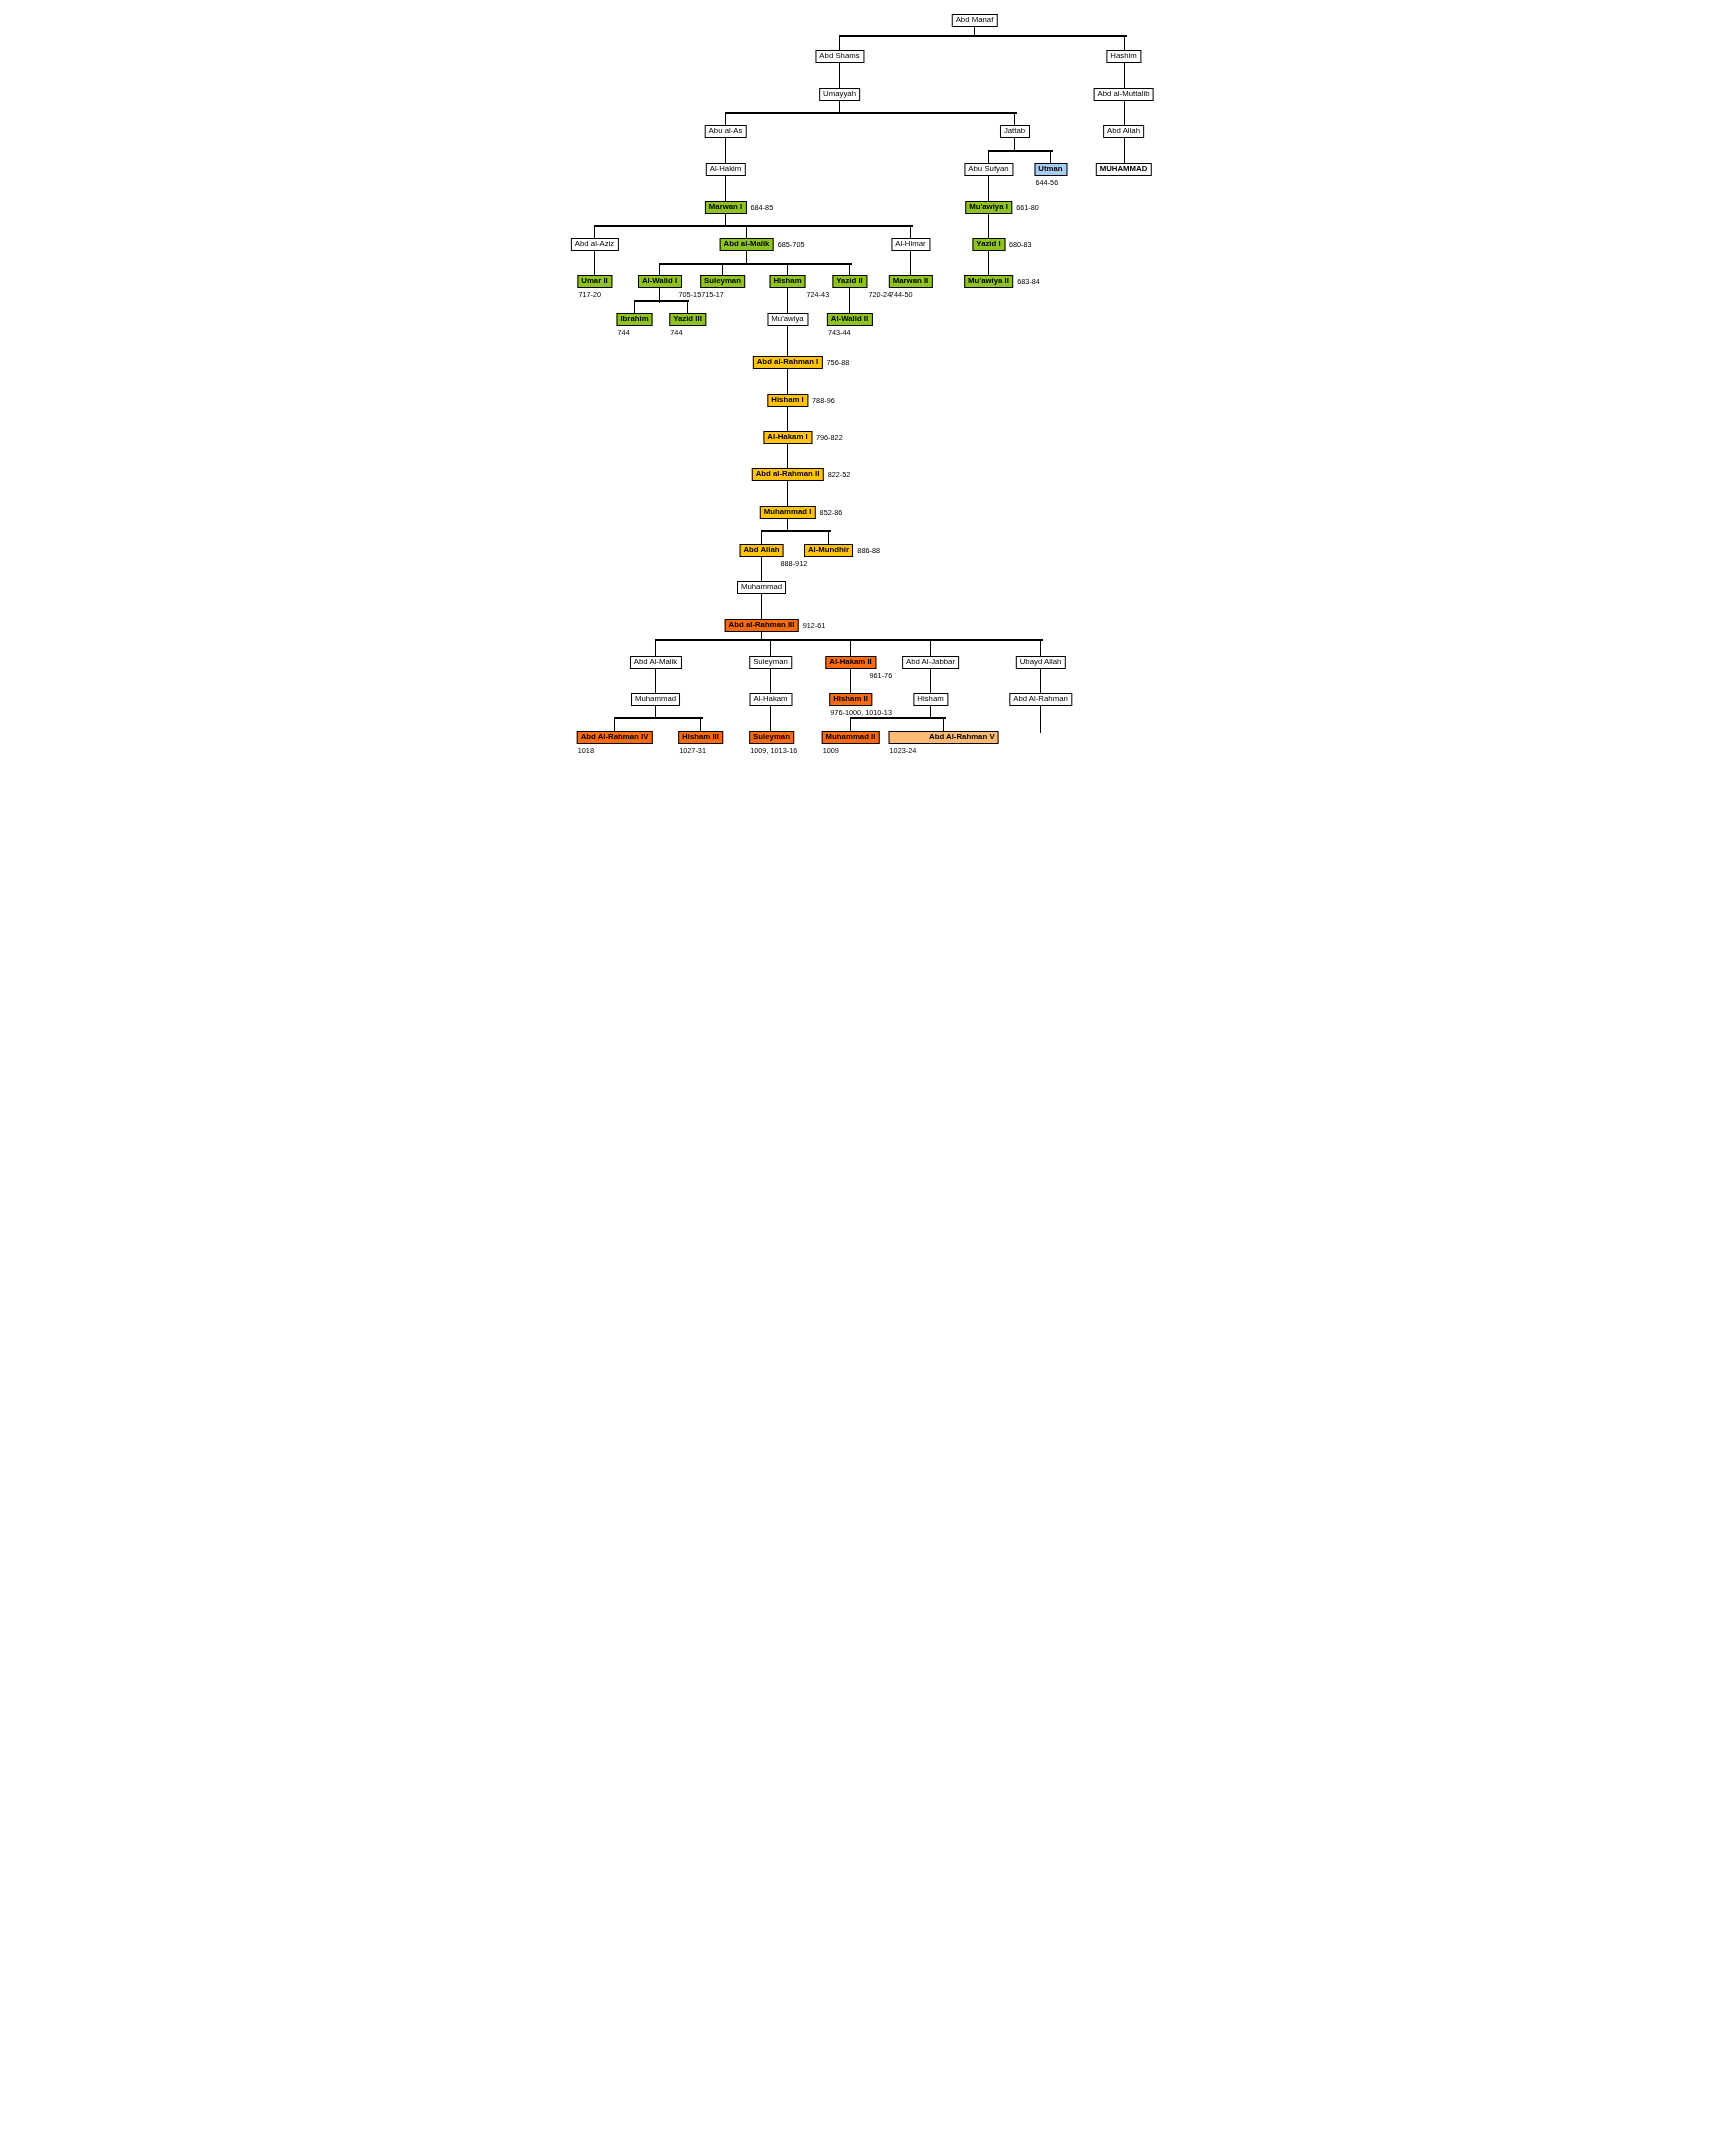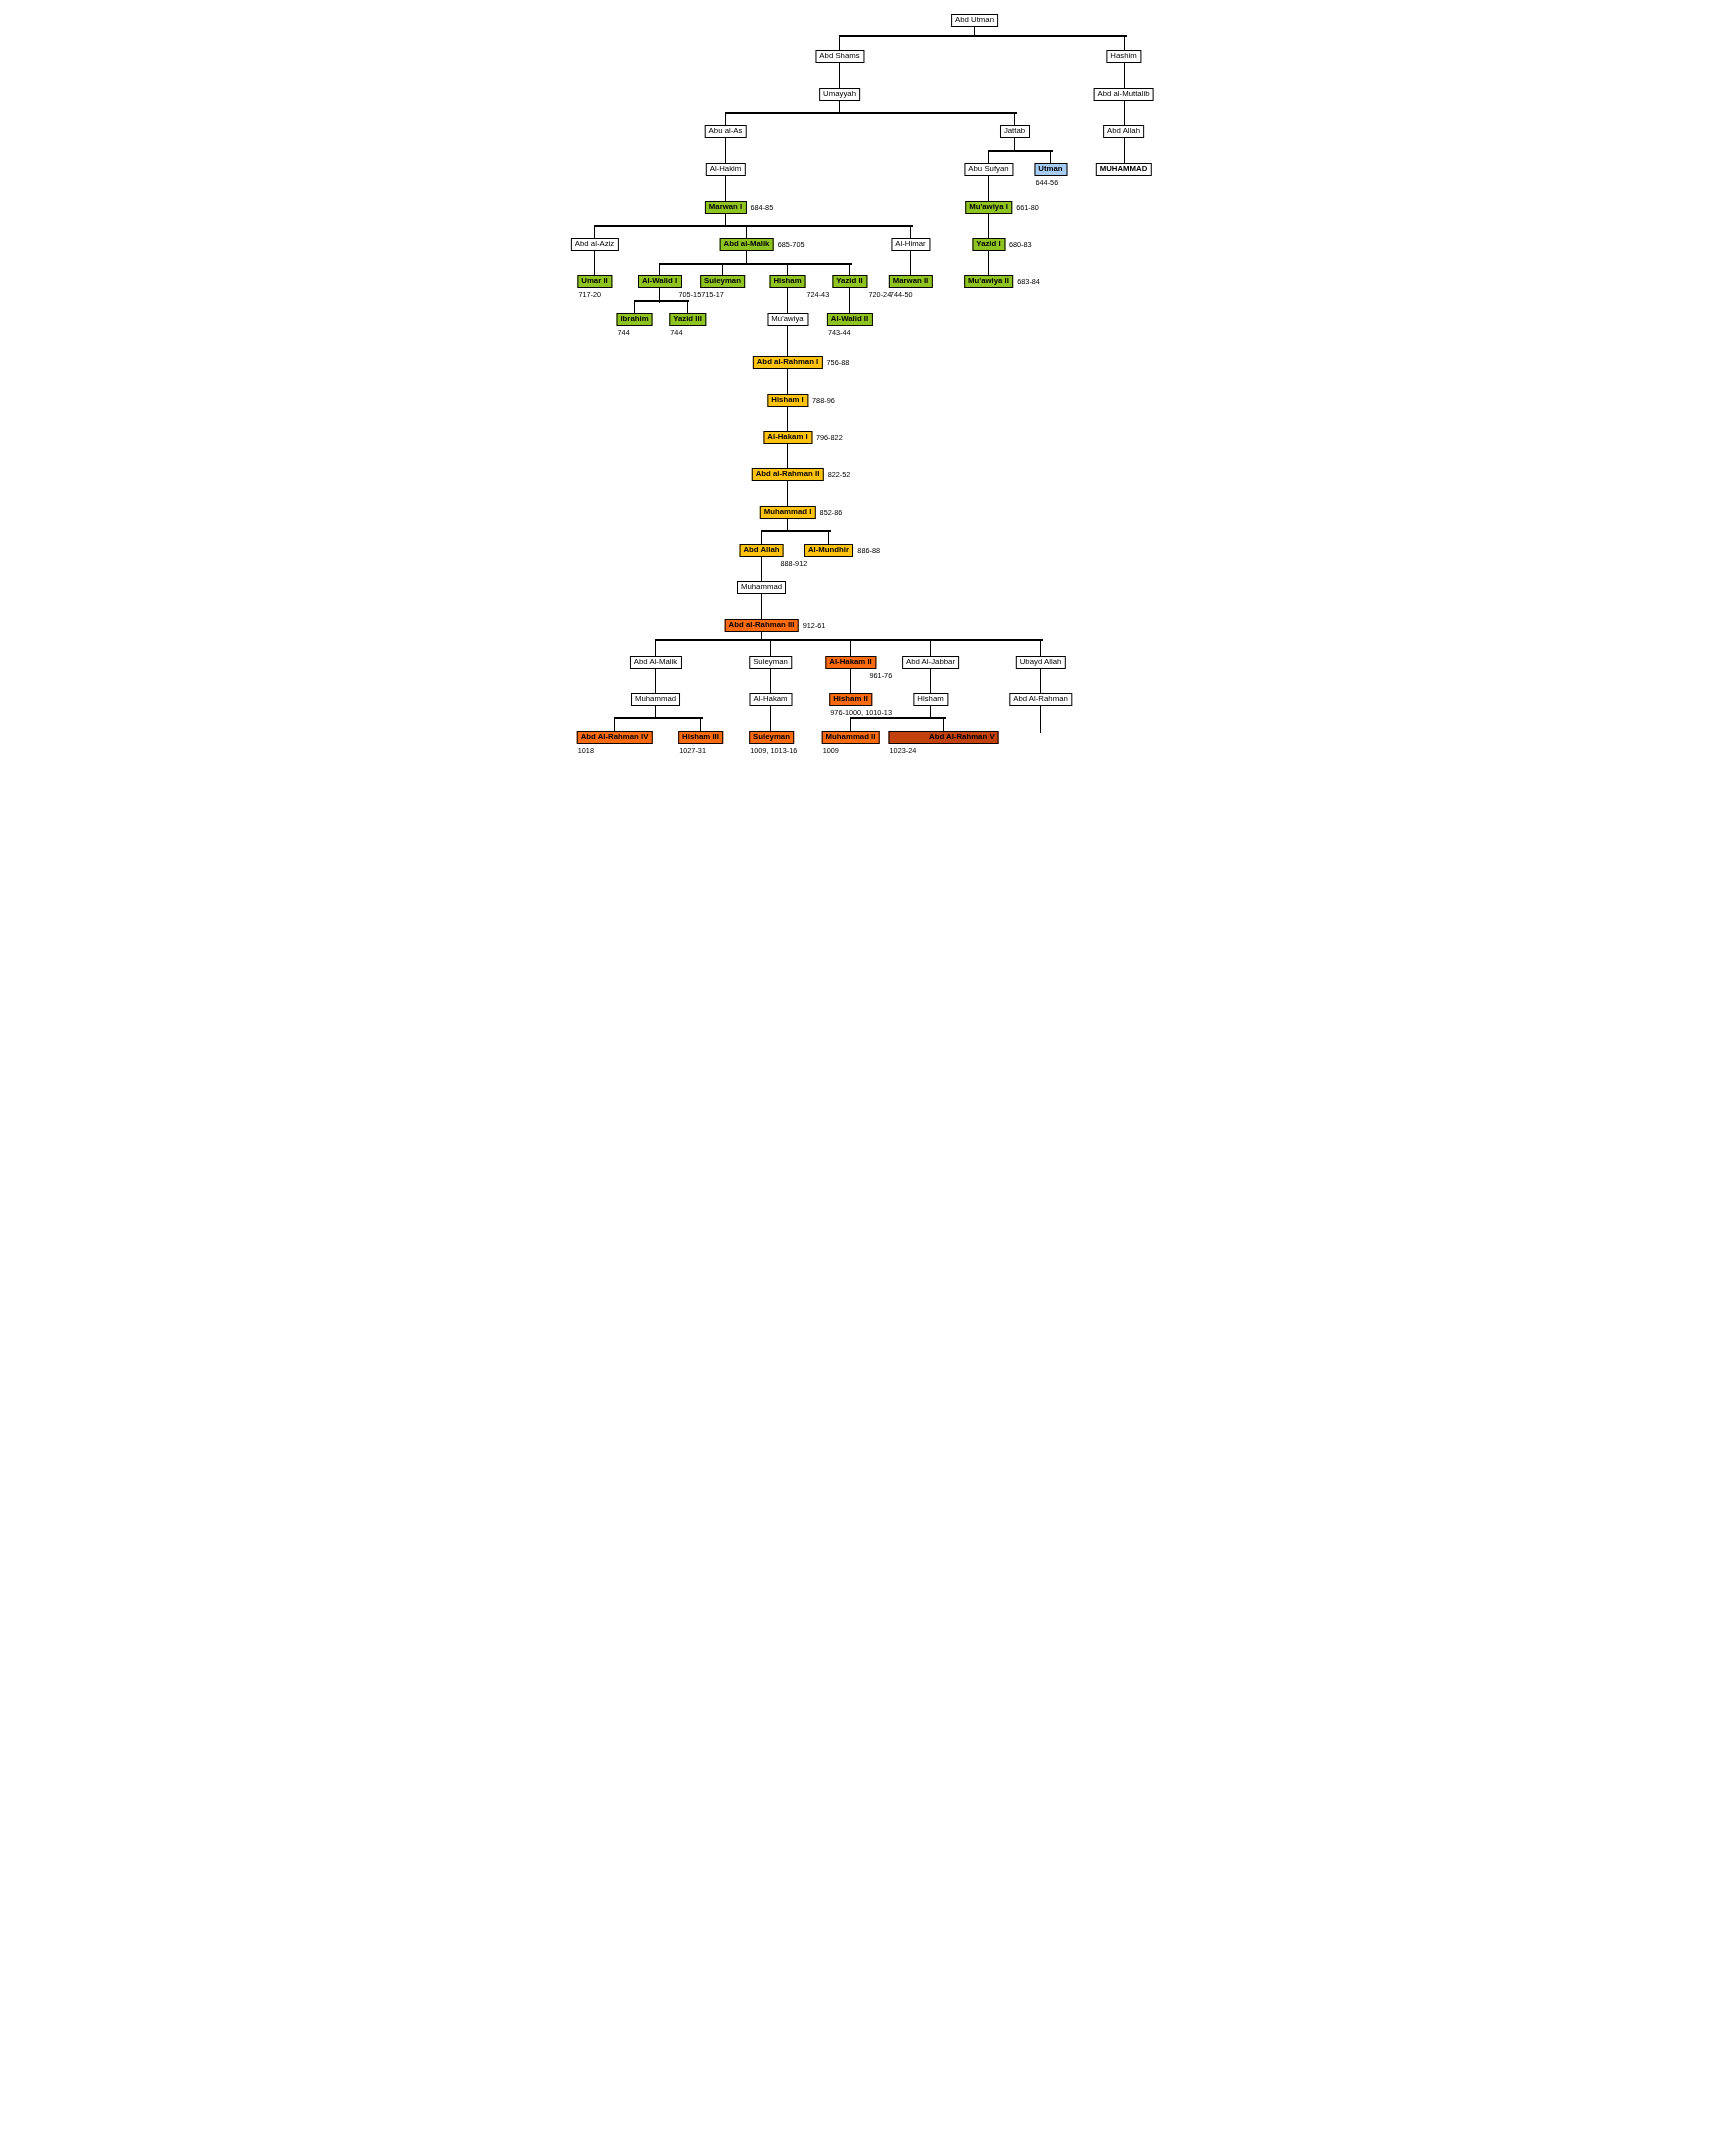--- a/index.html
+++ b/index.html
@@ -88,21 +88,21 @@
       <div class="edge" style="left: 59px; top: 717px; width: 1.9px; height: 15.5px; background: rgb(0, 0, 0);"></div>
       <div class="edge" style="left: 145px; top: 717px; width: 1.9px; height: 15.5px; background: rgb(0, 0, 0);"></div>
       <div class="edge" style="left: 215px; top: 705px; width: 1.9px; height: 28px; background: rgb(0, 0, 0);"></div>
       <div class="edge" style="left: 375px; top: 705px; width: 1.9px; height: 14px; background: rgb(0, 0, 0);"></div>
       <div class="edge" style="left: 295px; top: 717px; width: 96px; height: 1.9px; background: rgb(0, 0, 0);"></div>
       <div class="edge" style="left: 295px; top: 717px; width: 1.9px; height: 15.5px; background: rgb(0, 0, 0);"></div>
       <div class="edge" style="left: 388px; top: 717px; width: 1.9px; height: 15.5px; background: rgb(0, 0, 0);"></div>
       <div class="edge" style="left: 485px; top: 705px; width: 1.9px; height: 28px; background: rgb(0, 0, 0);"></div>
     </div>
   <div id="nodes">
-      <div class="node" style="left: 420px; top: 13.6px; background: rgb(255, 255, 255); border-color: rgb(0, 0, 0);"><span>Abd Utman</span></div>
+      <div class="node" style="left: 420px; top: 13.6px; background: rgb(255, 255, 255); border-color: rgb(0, 0, 0);"><span>Abd Manaf</span></div>
       <div class="node" style="left: 285px; top: 50px; background: rgb(255, 255, 255); border-color: rgb(0, 0, 0);"><span>Abd Shams</span></div>
       <div class="node" style="left: 569px; top: 50px; background: rgb(255, 255, 255); border-color: rgb(0, 0, 0);"><span>Hashim</span></div>
       <div class="node" style="left: 285px; top: 88px; background: rgb(255, 255, 255); border-color: rgb(0, 0, 0);"><span>Umayyah</span></div>
       <div class="node" style="left: 569px; top: 88px; background: rgb(255, 255, 255); border-color: rgb(0, 0, 0);"><span>Abd al-Muttalib</span></div>
       <div class="node" style="left: 171px; top: 125px; background: rgb(255, 255, 255); border-color: rgb(0, 0, 0);"><span>Abu al-As</span></div>
       <div class="node" style="left: 460px; top: 125px; background: rgb(255, 255, 255); border-color: rgb(0, 0, 0);"><span>Jattab</span></div>
       <div class="node" style="left: 569px; top: 125px; background: rgb(255, 255, 255); border-color: rgb(0, 0, 0);"><span>Abd Allah</span></div>
       <div class="node" style="left: 171px; top: 163px; background: rgb(255, 255, 255); border-color: rgb(0, 0, 0);"><span>Al-Hakim</span></div>
       <div class="node" style="left: 434px; top: 163px; background: rgb(255, 255, 255); border-color: rgb(0, 0, 0);"><span>Abu Sufyan</span></div>
       <div class="node bold" style="left: 496px; top: 163px; background: rgb(166, 204, 242); border-color: rgb(0, 0, 0);"><span>Utman</span><span class="date date-below">644-56</span></div>
@@ -140,17 +140,17 @@
       <div class="node" style="left: 486px; top: 656px; background: rgb(255, 255, 255); border-color: rgb(0, 0, 0);"><span>Ubayd Allah</span></div>
       <div class="node" style="left: 101px; top: 693px; background: rgb(255, 255, 255); border-color: rgb(0, 0, 0);"><span>Muhammad</span></div>
       <div class="node" style="left: 216px; top: 693px; background: rgb(255, 255, 255); border-color: rgb(0, 0, 0);"><span>Al-Hakam</span></div>
       <div class="node bold" style="left: 296px; top: 693px; background: rgb(251, 106, 15); border-color: rgb(0, 0, 0);"><span>Hisham II</span><span class="date date-below">976-1000, 1010-13</span></div>
       <div class="node" style="left: 376px; top: 693px; background: rgb(255, 255, 255); border-color: rgb(0, 0, 0);"><span>Hisham</span></div>
       <div class="node" style="left: 486px; top: 693px; background: rgb(255, 255, 255); border-color: rgb(0, 0, 0);"><span>Abd Al-Rahman</span></div>
       <div class="node bold" style="left: 60px; top: 731px; background: rgb(251, 106, 15); border-color: rgb(0, 0, 0);"><span>Abd Al-Rahman IV</span><span class="date date-below">1018</span></div>
       <div class="node bold" style="left: 146px; top: 731px; background: rgb(251, 106, 15); border-color: rgb(0, 0, 0);"><span>Hisham III</span><span class="date date-below">1027-31</span></div>
       <div class="node bold" style="left: 217px; top: 731px; background: rgb(251, 106, 15); border-color: rgb(0, 0, 0);"><span>Suleyman</span><span class="date date-below">1009, 1013-16</span></div>
       <div class="node bold" style="left: 296px; top: 731px; background: rgb(251, 106, 15); border-color: rgb(0, 0, 0);"><span>Muhammad II</span><span class="date date-below">1009</span></div>
-      <div class="node bold" style="left: 389px; top: 731px; background: #c2410c; border-color: rgb(0, 0, 0); padding-left: 40px;"><span>Abd Al-Rahman V</span><span class="date date-below">1023-24</span></div>
+      <div class="node bold" style="left: 389px; top: 731px; background: #fdba74; border-color: rgb(0, 0, 0); padding-left: 40px;"><span>Abd Al-Rahman V</span><span class="date date-below">1023-24</span></div>
       <div class="node bold" style="left: 486px; top: 773px; background: rgb(251, 106, 15); border-color: rgb(0, 0, 0);"><span>Muhammad III</span><span class="date date-below">1024-25</span></div>
     </div>
 </div>
 
 
 </body></html>

